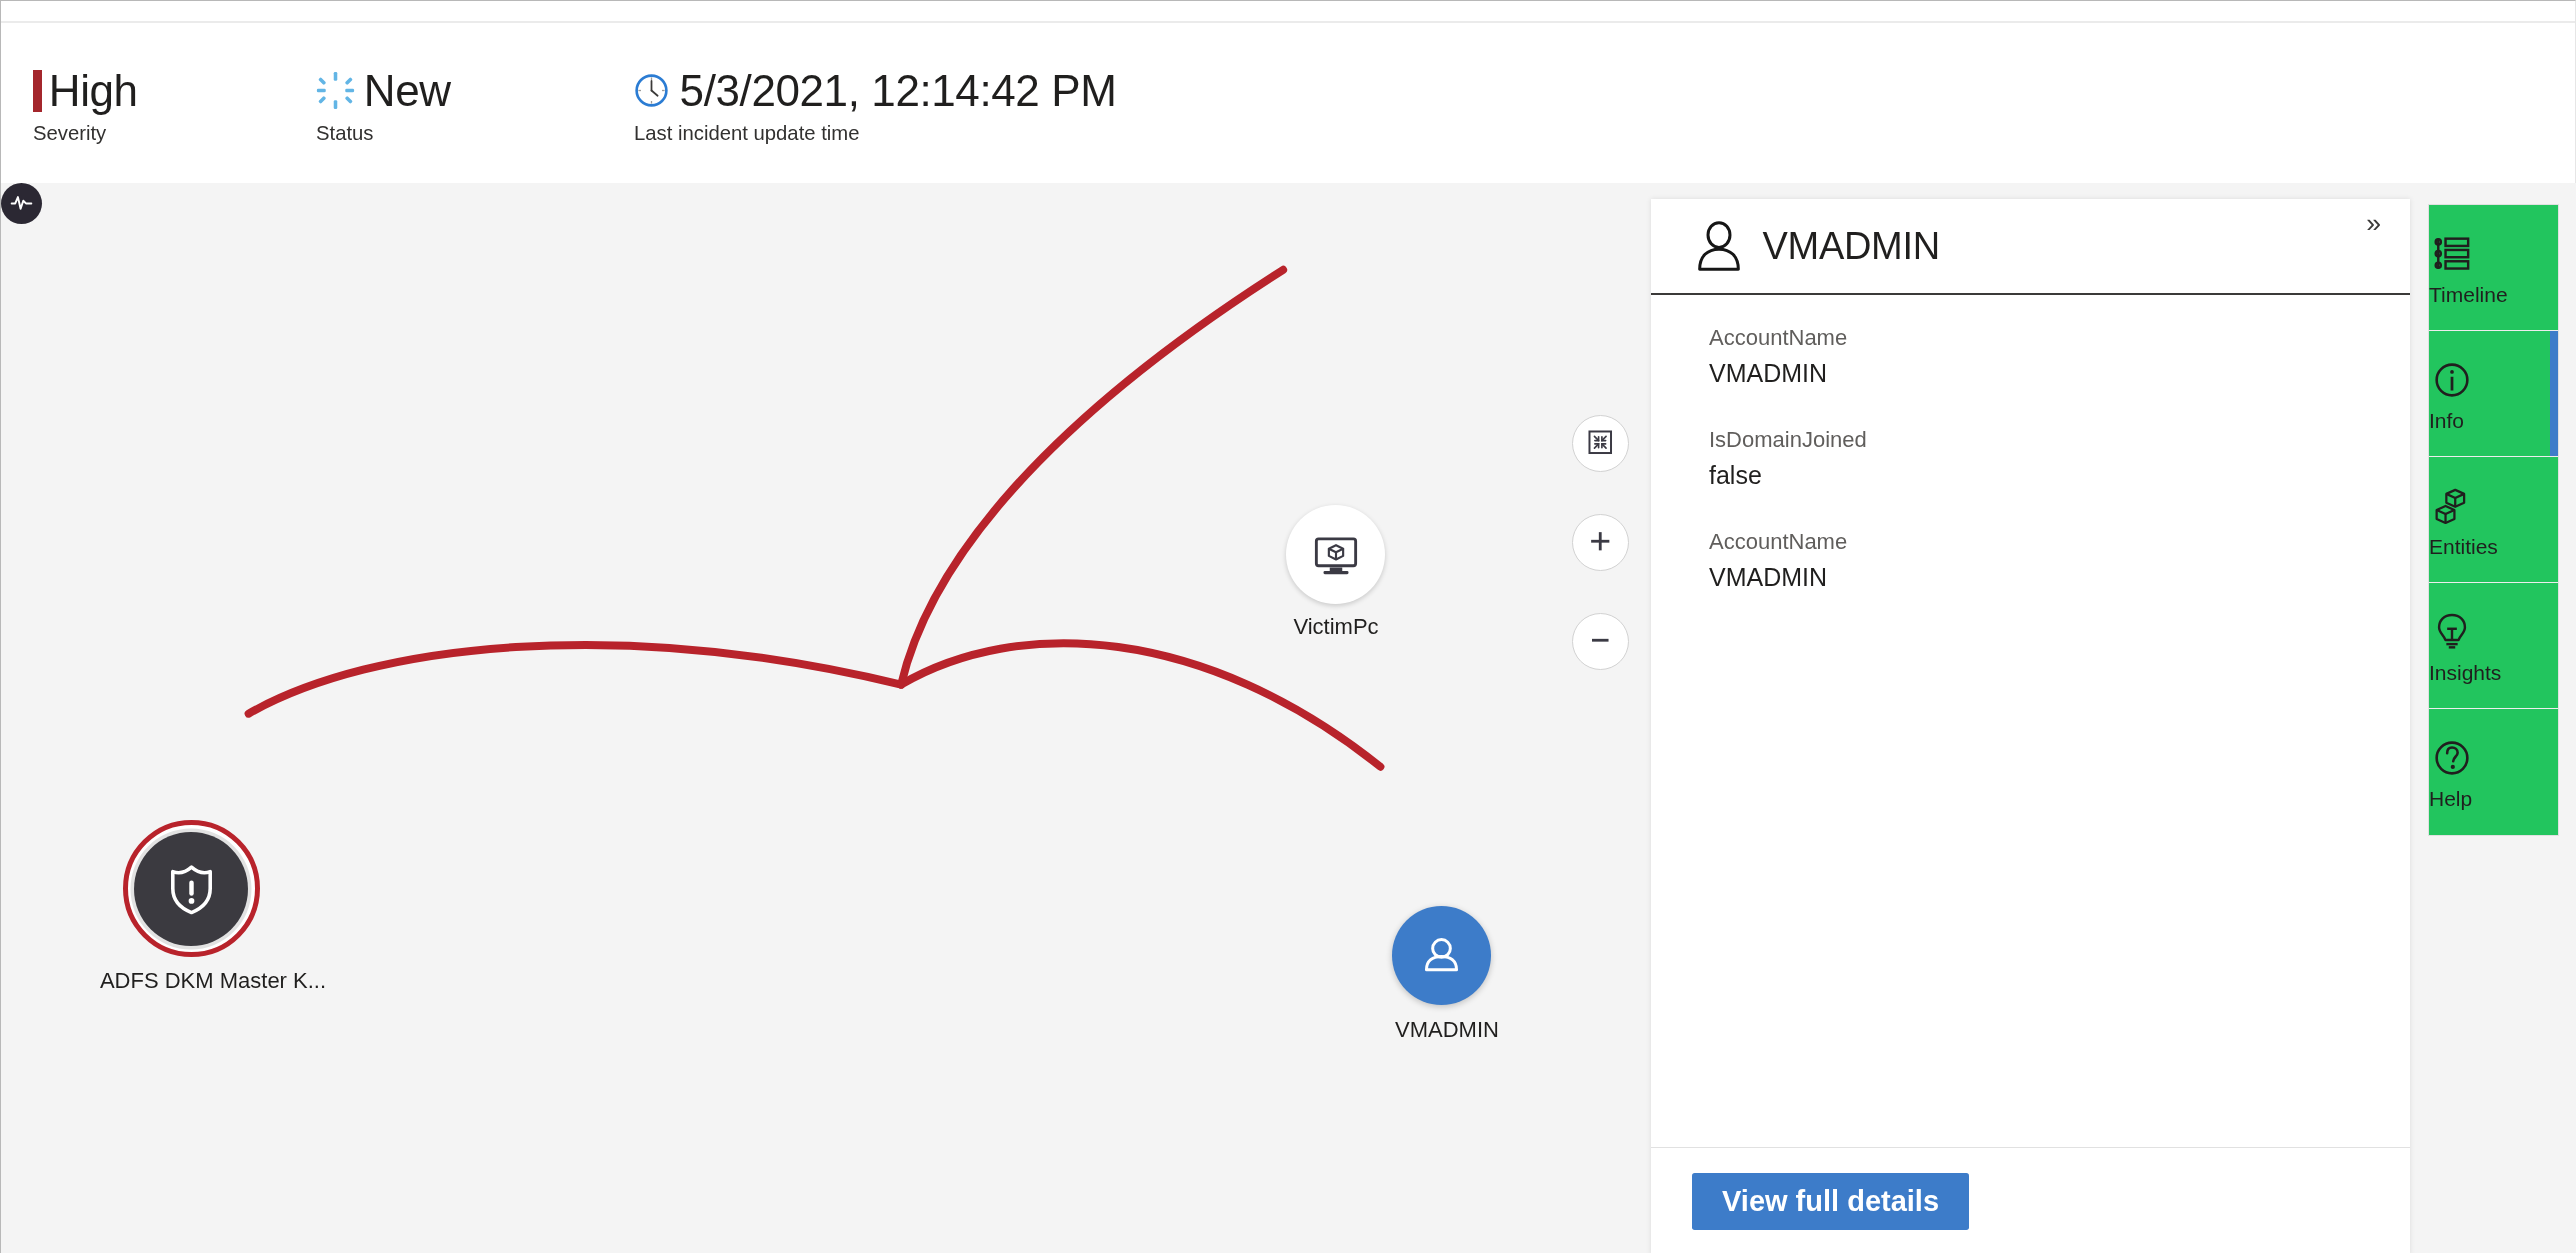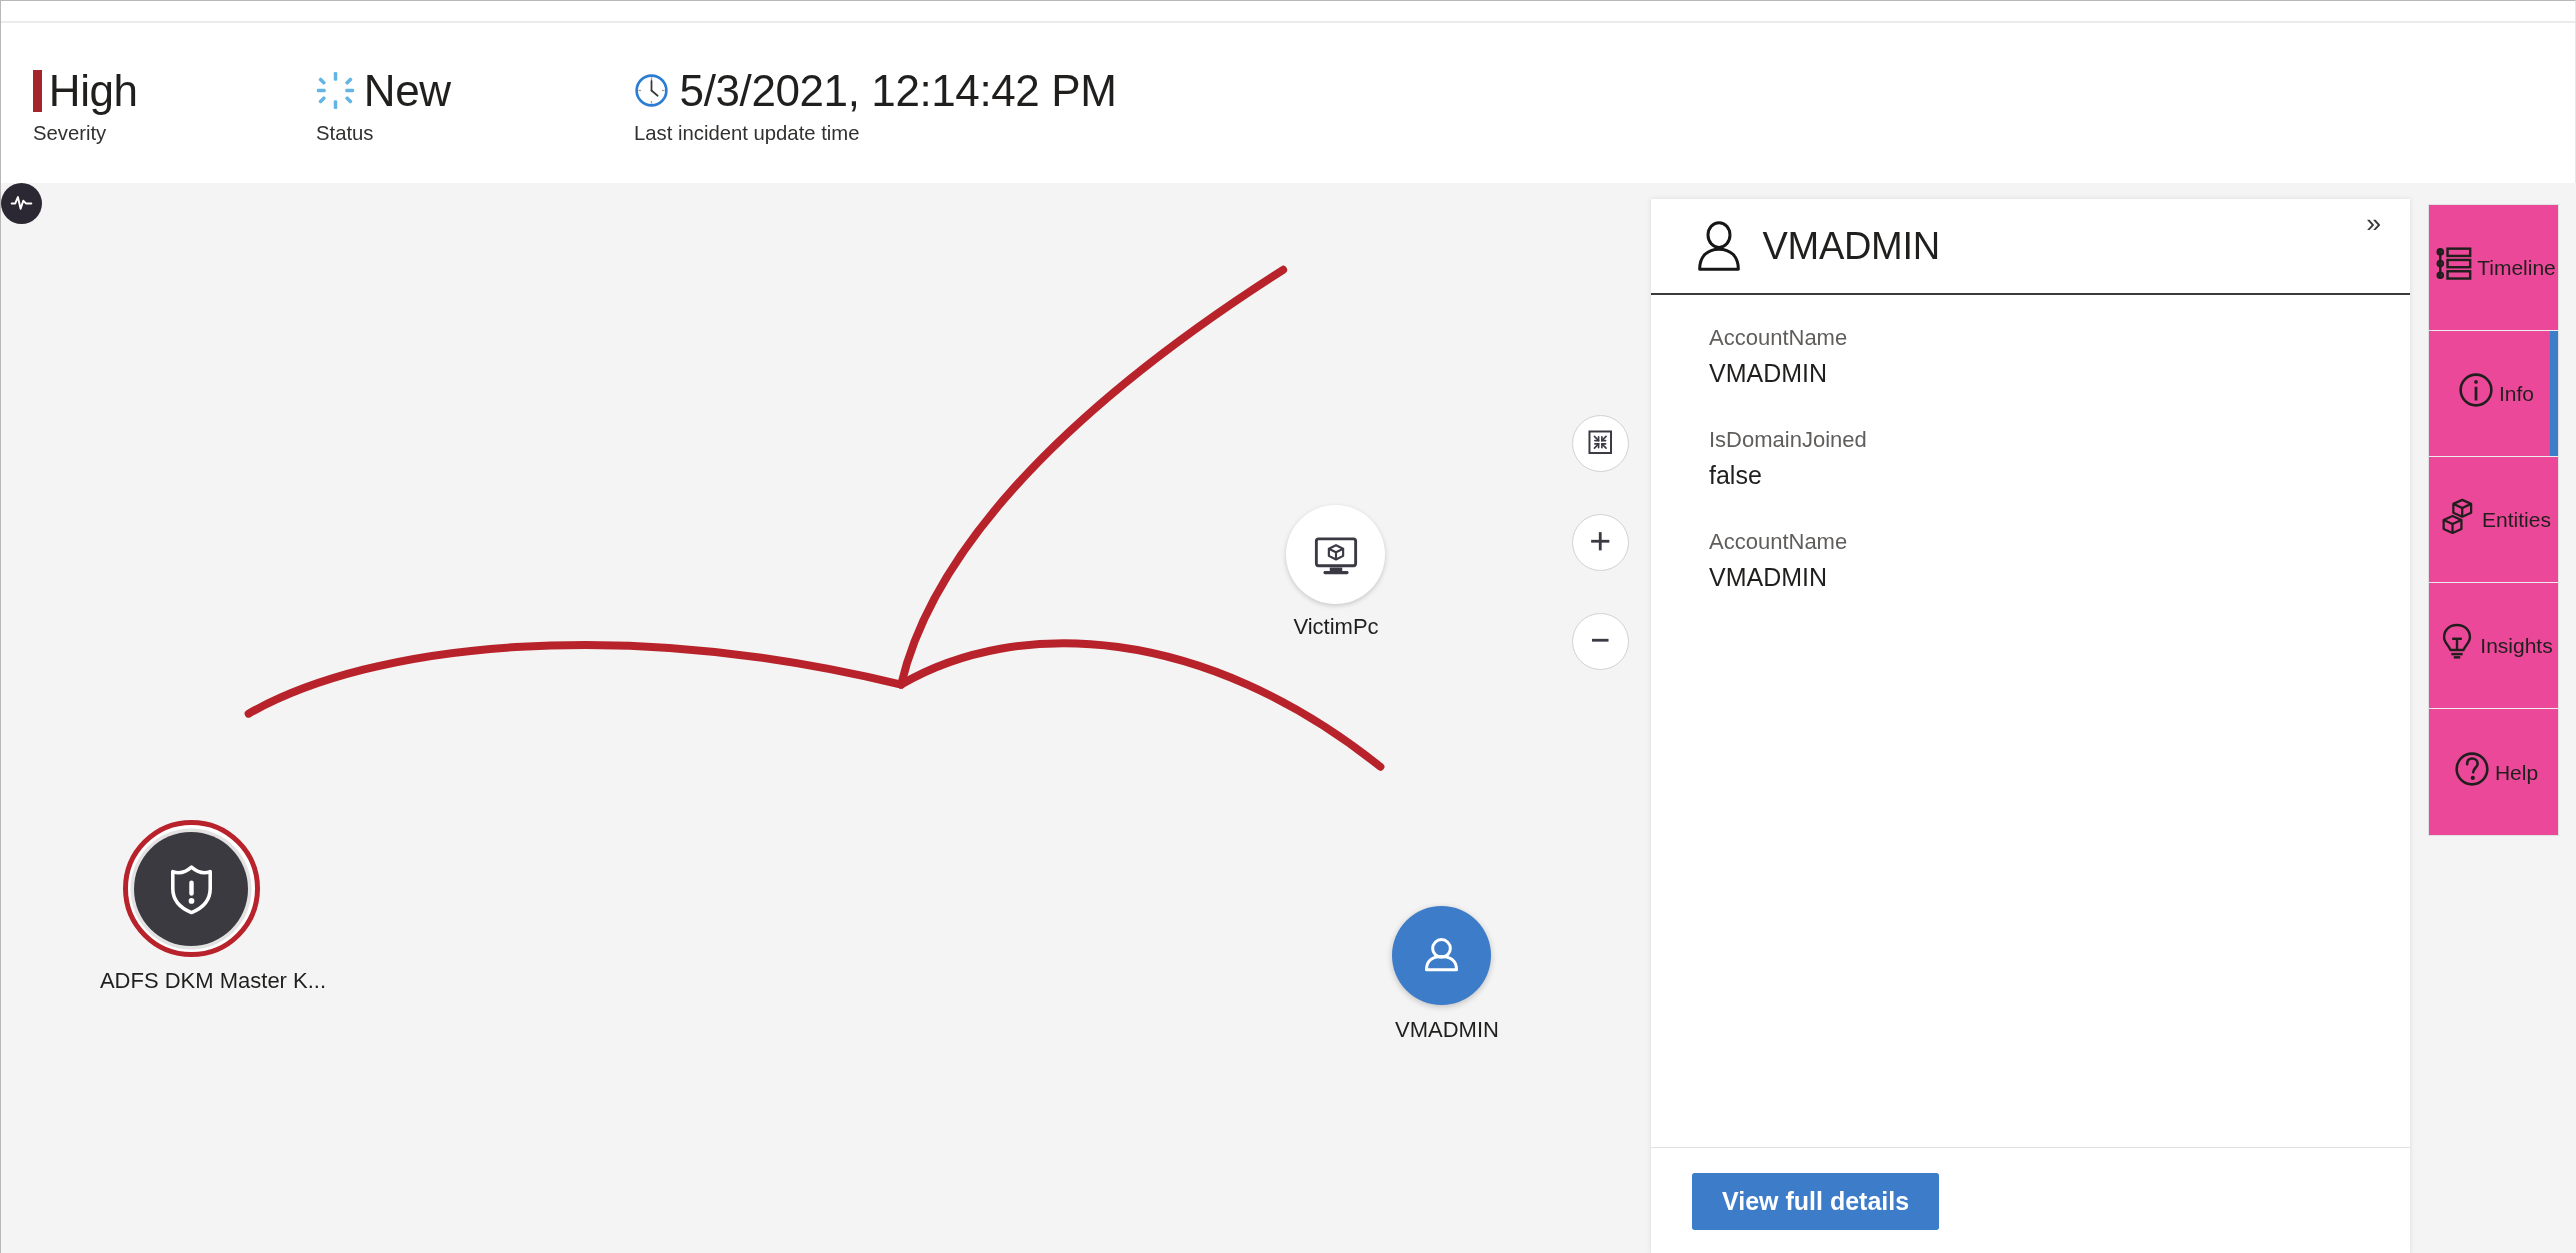--- a/index.html
+++ b/index.html
@@ -215,21 +215,21 @@
 
   .panel-footer {
     height: 108px;
     border-top: 1.8px solid #e1e1e1;
     display: flex; align-items: center;
     padding-left: 41px;
   }
   .primary-btn {
     background: #3d7cc9;
     color: #ffffff;
-    font-size: 25px;
+    font-size: 29px;
     font-weight: bold;
     border: none;
     border-radius: 2.7px;
     padding: 0 30px;
     height: 57px;
     cursor: pointer;
     font-family: "Liberation Sans", sans-serif;
   }
 
   
@@ -237,24 +237,24 @@
     position: absolute;
     left: 2427px; top: 203px;
     width: 131px;
     background: #ffffff;
     border: 0.9px solid #e0e0e0;
   }
   .rail-item {
     position: relative;
     height: 126px;
     border-bottom: 0.9px solid #ededed;
-    display: flex; 
-    align-items: center; justify-content: center;
+    display: flex; flex-direction: column;
+    justify-content: center;
     cursor: pointer;
-    background: #ec4899;
+    background: #22c55e;
   }
   .rail-item:last-child { border-bottom: none; }
   .rail-item.active::after {
     content: "";
     position: absolute;
     right: 0; top: 0;
     width: 8px; height: 100%;
     background: #3d7cc9;
   }
   .rail-icon {

